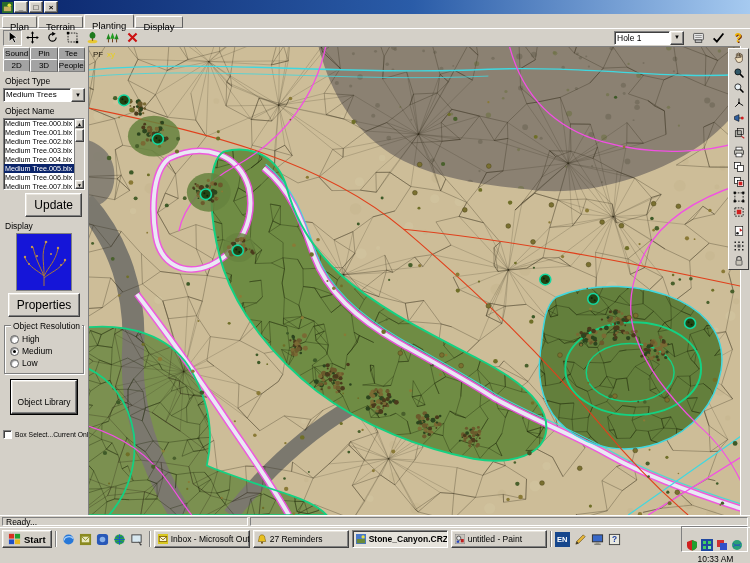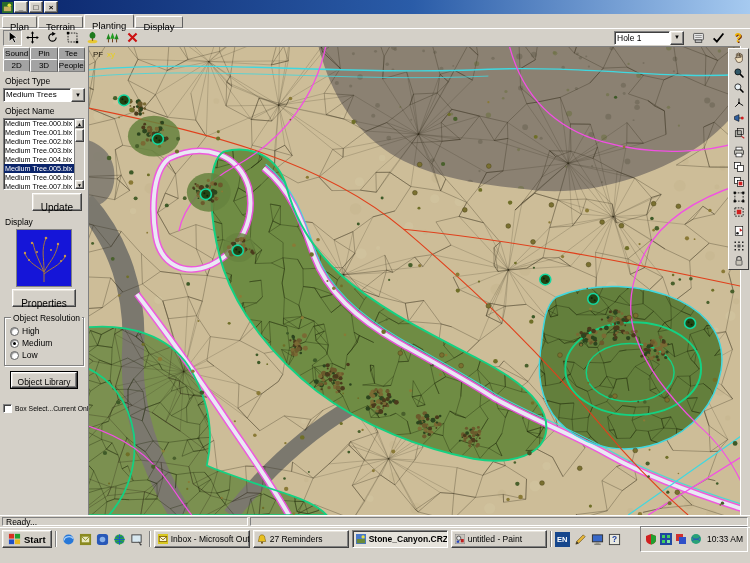--- a/index.html
+++ b/index.html
@@ -42,29 +42,29 @@
   .pselect .val{flex:1;height:14px;font-size:8px;line-height:12px;padding:0 2px;white-space:nowrap;overflow:hidden;}
   .pselect .drop{width:14px;height:14px;font-size:6px;line-height:11px;text-align:center;padding:0;}
   .plist{height:72px;display:flex;padding:0;}
   .plist .items{flex:1;overflow:hidden;}
   .pitem{height:9px;font-size:7.2px;line-height:9px;padding-left:1px;white-space:nowrap;}
   .pitem.sel{background:#0a246a;color:#fff;}
   .pscroll{width:10px;flex:none;background:#cfcbc3;border-left:1px solid #808080;display:flex;flex-direction:column;}
   .sbtn{height:9px;font-size:5px;line-height:8px;text-align:center;padding:0;}
   .sthumb{height:13px;margin-top:1px;}
   .btnrow{text-align:right;margin:3px 3px 0 0;}
-  .pbtn{font-size:10px;height:16px;padding:8px 8px;}
+  .pbtn{font-size:12px;height:24px;padding:0 8px;}
   .preview{width:56px;height:58px;margin:2px auto;border:1px solid #808080;background:#1515d8;display:block;}
   .centerrow{text-align:center;margin:1px 0;}
   .groupbox{position:relative;border:1px solid #808080;box-shadow:1px 1px 0 #fff,inset 1px 1px 0 #fff;margin:8px 1px 0;padding:6px 2px 3px;}
   .groupbox .legend{position:absolute;top:-5px;left:6px;background:#d4d0c8;padding:0 2px;font-size:8.5px;}
   .radiorow{display:flex;align-items:center;gap:3px;margin:2px 0 2px 3px;font-size:8.5px;}
   .rdot{width:9px;height:9px;flex:none;border-radius:50%;background:#fff;border:1px solid #606060;box-shadow:inset 1px 1px 1px #909090;position:relative;}
   .rdot.on::after{content:"";position:absolute;left:2px;top:2px;right:2px;bottom:2px;background:#000;border-radius:50%;}
-  .libbtn{display:block;margin:6px auto 0;font-size:8.5px;height:16px;padding:4px 6px;outline:1px solid #000;}
+  .libbtn{display:block;margin:6px auto 0;font-size:8.5px;height:16px;padding:16px 6px;outline:1px solid #000;}
   .cbrow{display:flex;align-items:center;gap:3px;margin-top:16px;font-size:6.8px;white-space:nowrap;}
   .checkbox{width:9px;height:9px;flex:none;padding:0;}
   .canvas-wrap{flex:1;position:relative;background:#cdbd98;border-top:1px solid #808080;border-left:1px solid #808080;}
   #terrain{position:absolute;left:0;top:0;width:100%;height:100%;display:block;}
   .rstrip{width:10px;flex:none;background:#d4d0c8;border-left:1px solid #fff;}
   .rtools{position:absolute;top:2px;right:1px;width:21px;background:#d4d0c8;border:1px solid;border-color:#fff #404040 #404040 #fff;padding:1px 0;display:flex;flex-direction:column;align-items:center;z-index:5;}
   .rtool{width:17px;height:15px;display:flex;align-items:center;justify-content:center;}
   .rtool svg{width:12px;height:12px;}
   .rsep{height:4px;}
   
@@ -78,21 +78,21 @@
   .ql{display:flex;gap:3px;align-items:center;padding:0 2px;}
   .qlicon{width:14px;height:14px;display:flex;align-items:center;justify-content:center;}
   .qlicon svg{width:13px;height:13px;}
   .tbdivider{width:2px;height:16px;border-left:1px solid #808080;border-right:1px solid #fff;}
   .taskbtn{height:18px;width:96px;display:flex;align-items:center;gap:3px;padding:0 3px;font-size:8.5px;white-space:nowrap;overflow:hidden;}
   .taskbtn.active{border-color:#808080 #fff #fff #808080;box-shadow:inset 1px 1px 0 #404040;background:#e6e3dc;font-weight:bold;}
   .taskbtn svg{width:10px;height:10px;flex:none;}
   .lang{width:15px;height:15px;background:#16468c;color:#fff;font-size:7.5px;font-weight:bold;display:flex;align-items:center;justify-content:center;}
   .util{width:15px;height:15px;display:flex;align-items:center;justify-content:center;}
   .util svg{width:13px;height:13px;}
-  .tray{margin-left:auto;height:24px;display:flex;align-items:center;gap:3px;padding:12px 4px;border:1px solid;border-color:#808080 #fff #fff #808080;}
+  .tray{margin-left:auto;height:24px;display:flex;align-items:center;gap:3px;padding:12px 4px;border:1px solid;border-color:#808080 #fff #fff #808080;flex-direction:column;}
   .tray .tico{width:12px;height:12px;display:flex;}
   .tray .tico svg{width:12px;height:12px;}
   .clock{font-size:8.5px;padding-left:2px;}
 </style>
 </head>
 <body>
 
 <div id="app">
 
   <div class="titlebar">

